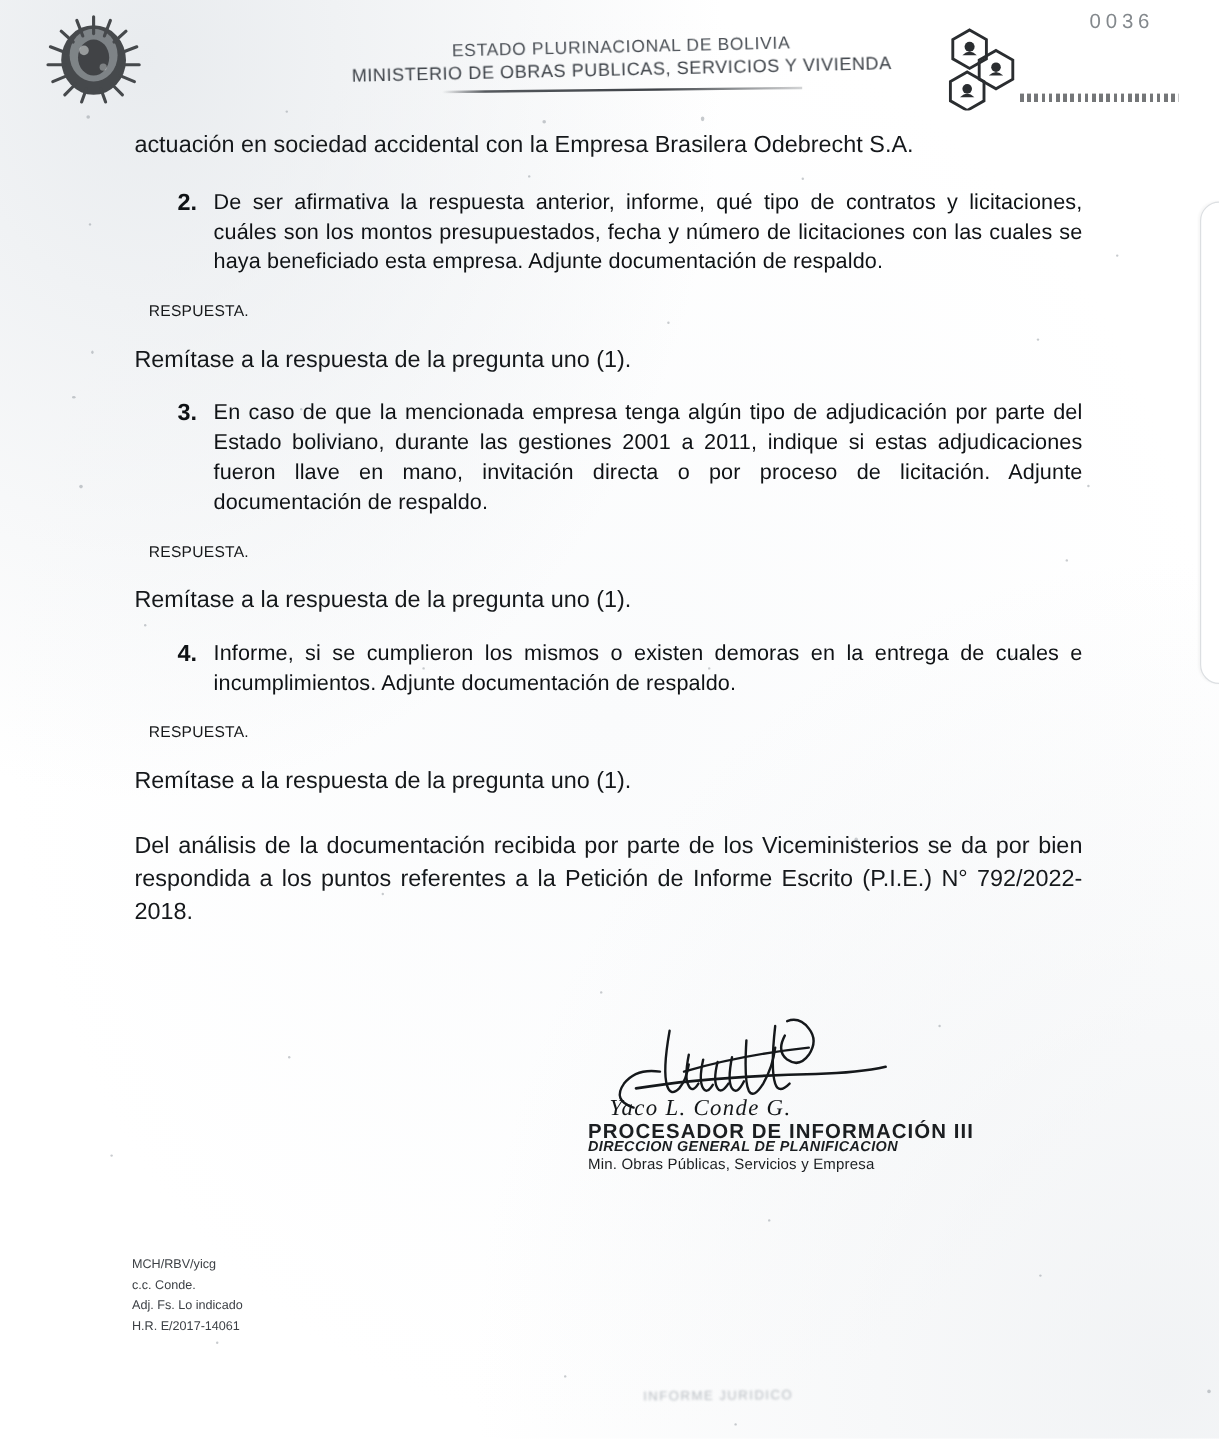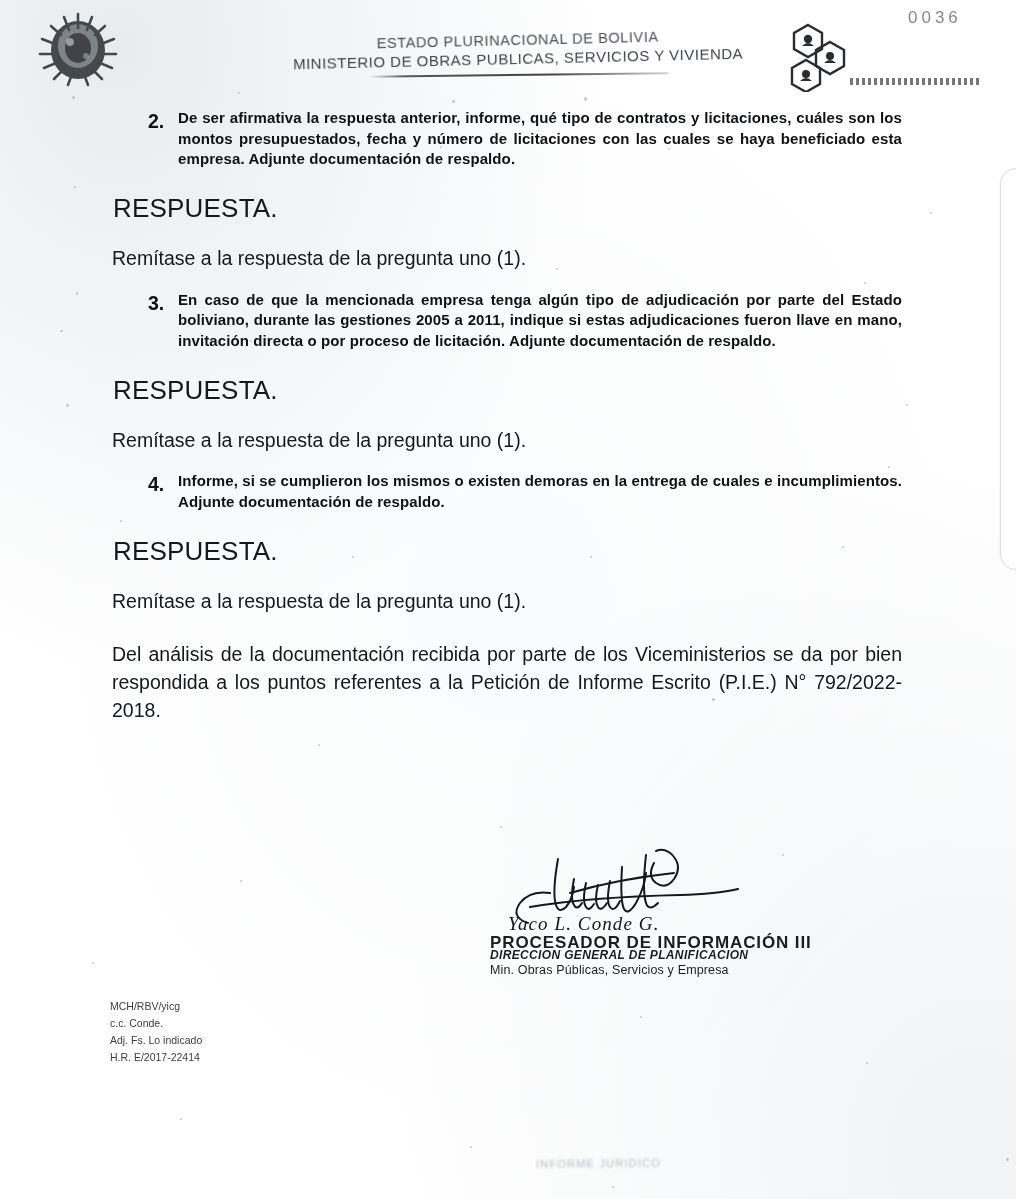--- a/index.html
+++ b/index.html
@@ -151,43 +151,43 @@
     color: #15181b;
     margin: 0 0 17px 0;
     text-align: justify;
   }
   .para.lead {
     margin-bottom: 20px;
     text-align: left;
   }
 
   .label {
-    font-size: 26px;
+    font-size: 13px;
     line-height: 1.42;
-    margin: 0 0 18px 1px;
+    margin: 0 0 18px 12px;
     letter-spacing: .2px;
   }
 
   .numbered {
     display: flex;
     margin: 0 0 20px 0;
     padding-left: 36px;
   }
   .numbered .num {
     flex: 0 0 auto;
     width: 30px;
     font-size: 19.5px;
     font-weight: 700;
     line-height: 1.38;
     color: #0f1215;
   }
   .numbered .txt {
     flex: 1 1 auto;
-    font-size: 15px;
-    font-weight: 700;
+    font-size: 18px;
+    font-weight: 400;
     line-height: 1.38;
     color: #0f1215;
     text-align: justify;
     letter-spacing: .1px;
   }
 
   .closing {
     margin-top: 26px;
   }
 
@@ -248,21 +248,21 @@
     font-size: 12.5px;
     color: #1b1e21;
     letter-spacing: .15px;
     white-space: nowrap;
   }
 
   
   .footer-refs {
     position: absolute;
     left: 110px;
-    top: 998px;
+    top: 1046px;
     font-size: 10.5px;
     line-height: 1.62;
     color: #3c4045;
     filter: blur(.2px);
   }
   .footer-refs div { white-space: nowrap; }
 
   .bottom-faded {
     position: absolute;
     left: 536px;
@@ -369,31 +369,32 @@
           <circle cx="20" cy="52" r="4"></circle>
           <path d="M14 59 q6 -6 12 0 z"></path>
         </g>
       </svg>
       <div class="logo-underbar"></div>
     </div>
   </div>
 
   <div class="body">
 
+    <p class="para lead">actuación en sociedad accidental con la Empresa Brasilera Odebrecht S.A.</p>
 
     <div class="numbered">
       <div class="num">2.</div>
       <div class="txt">De ser afirmativa la respuesta anterior, informe, qué tipo de contratos y licitaciones, cuáles son los montos presupuestados, fecha y número de licitaciones con las cuales se haya beneficiado esta empresa. Adjunte documentación de respaldo.</div>
     </div>
     <p class="label">RESPUESTA.</p>
     <p class="para">Remítase a la respuesta de la pregunta uno (1).</p>
 
     <div class="numbered">
       <div class="num">3.</div>
-      <div class="txt">En caso de que la mencionada empresa tenga algún tipo de adjudicación por parte del Estado boliviano, durante las gestiones 2005 a 2011, indique si estas adjudicaciones fueron llave en mano, invitación directa o por proceso de licitación. Adjunte documentación de respaldo.</div>
+      <div class="txt">En caso de que la mencionada empresa tenga algún tipo de adjudicación por parte del Estado boliviano, durante las gestiones 2001 a 2011, indique si estas adjudicaciones fueron llave en mano, invitación directa o por proceso de licitación. Adjunte documentación de respaldo.</div>
     </div>
     <p class="label">RESPUESTA.</p>
     <p class="para">Remítase a la respuesta de la pregunta uno (1).</p>
 
     <div class="numbered">
       <div class="num">4.</div>
       <div class="txt">Informe, si se cumplieron los mismos o existen demoras en la entrega de cuales e incumplimientos. Adjunte documentación de respaldo.</div>
     </div>
     <p class="label">RESPUESTA.</p>
     <p class="para">Remítase a la respuesta de la pregunta uno (1).</p>
@@ -422,18 +423,18 @@
     <div class="sig-name">Yaco L. Conde G.</div>
     <div class="sig-role">PROCESADOR DE INFORMACIÓN III</div>
     <div class="sig-dept">DIRECCION GENERAL DE PLANIFICACION</div>
     <div class="sig-entity">Min. Obras Públicas, Servicios y Empresa</div>
   </div>
 
   <div class="footer-refs">
     <div>MCH/RBV/yicg</div>
     <div>c.c. Conde.</div>
     <div>Adj. Fs. Lo indicado</div>
-    <div>H.R. E/2017-22414</div>
+    <div>H.R. E/2017-14061</div>
   </div>
 
   <div class="bottom-faded">INFORME JURIDICO</div>
 
 </div>
 
 </body></html>

